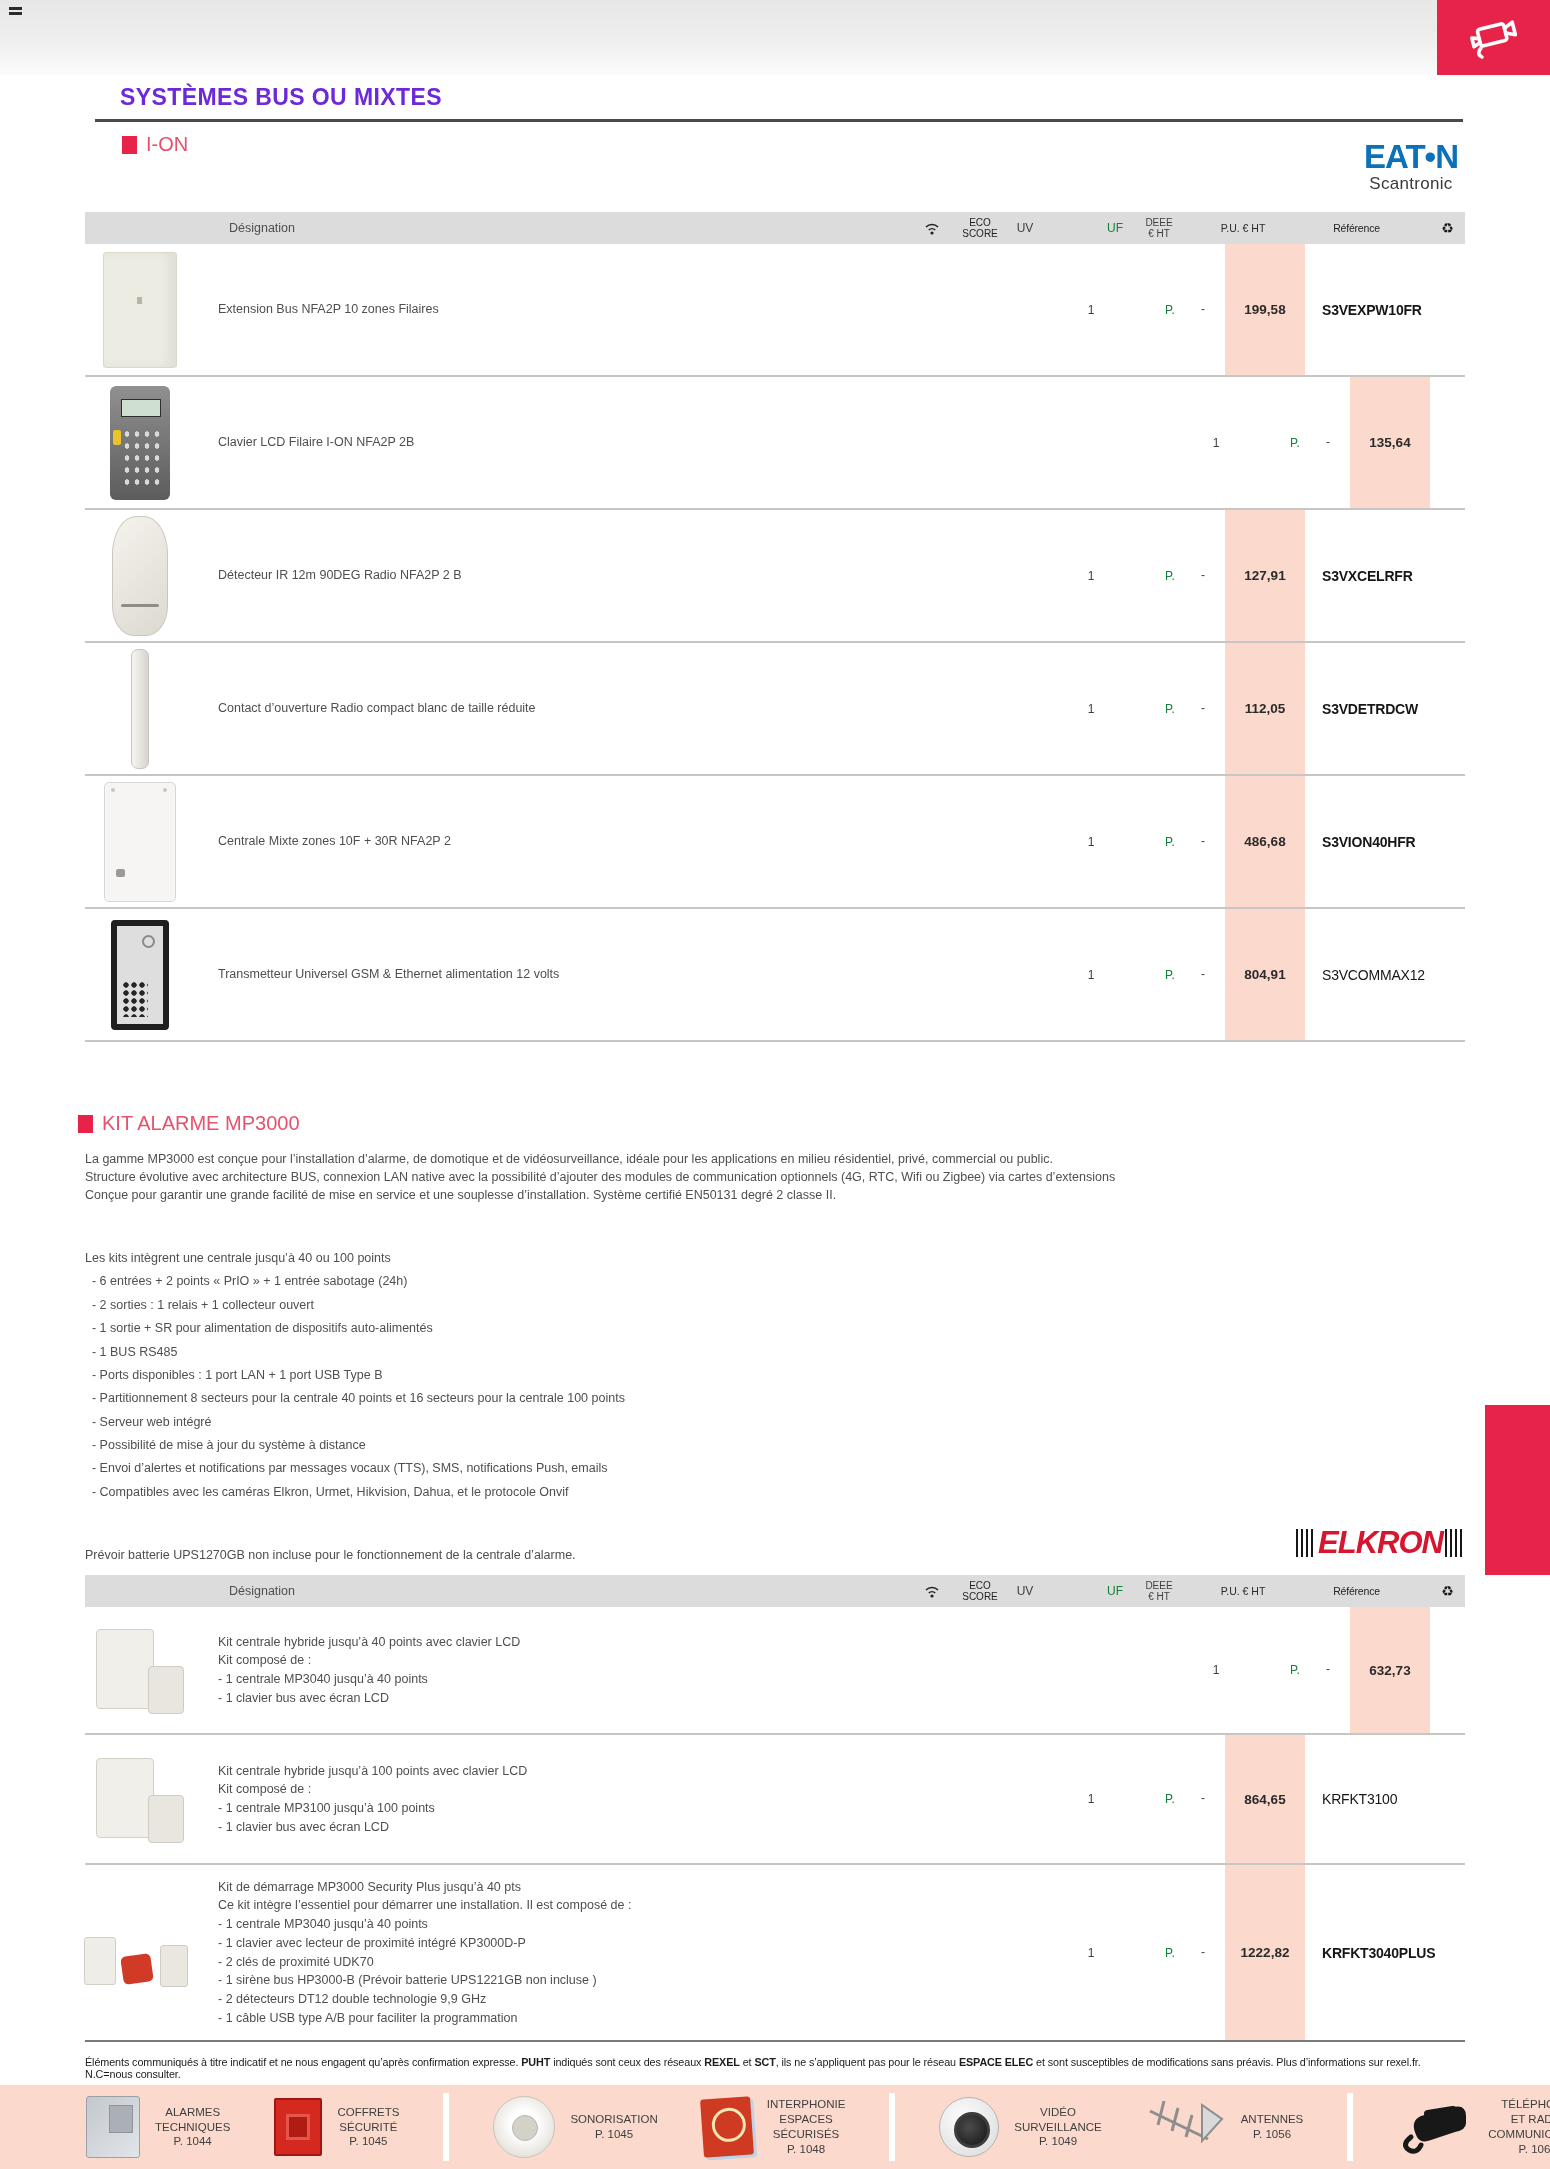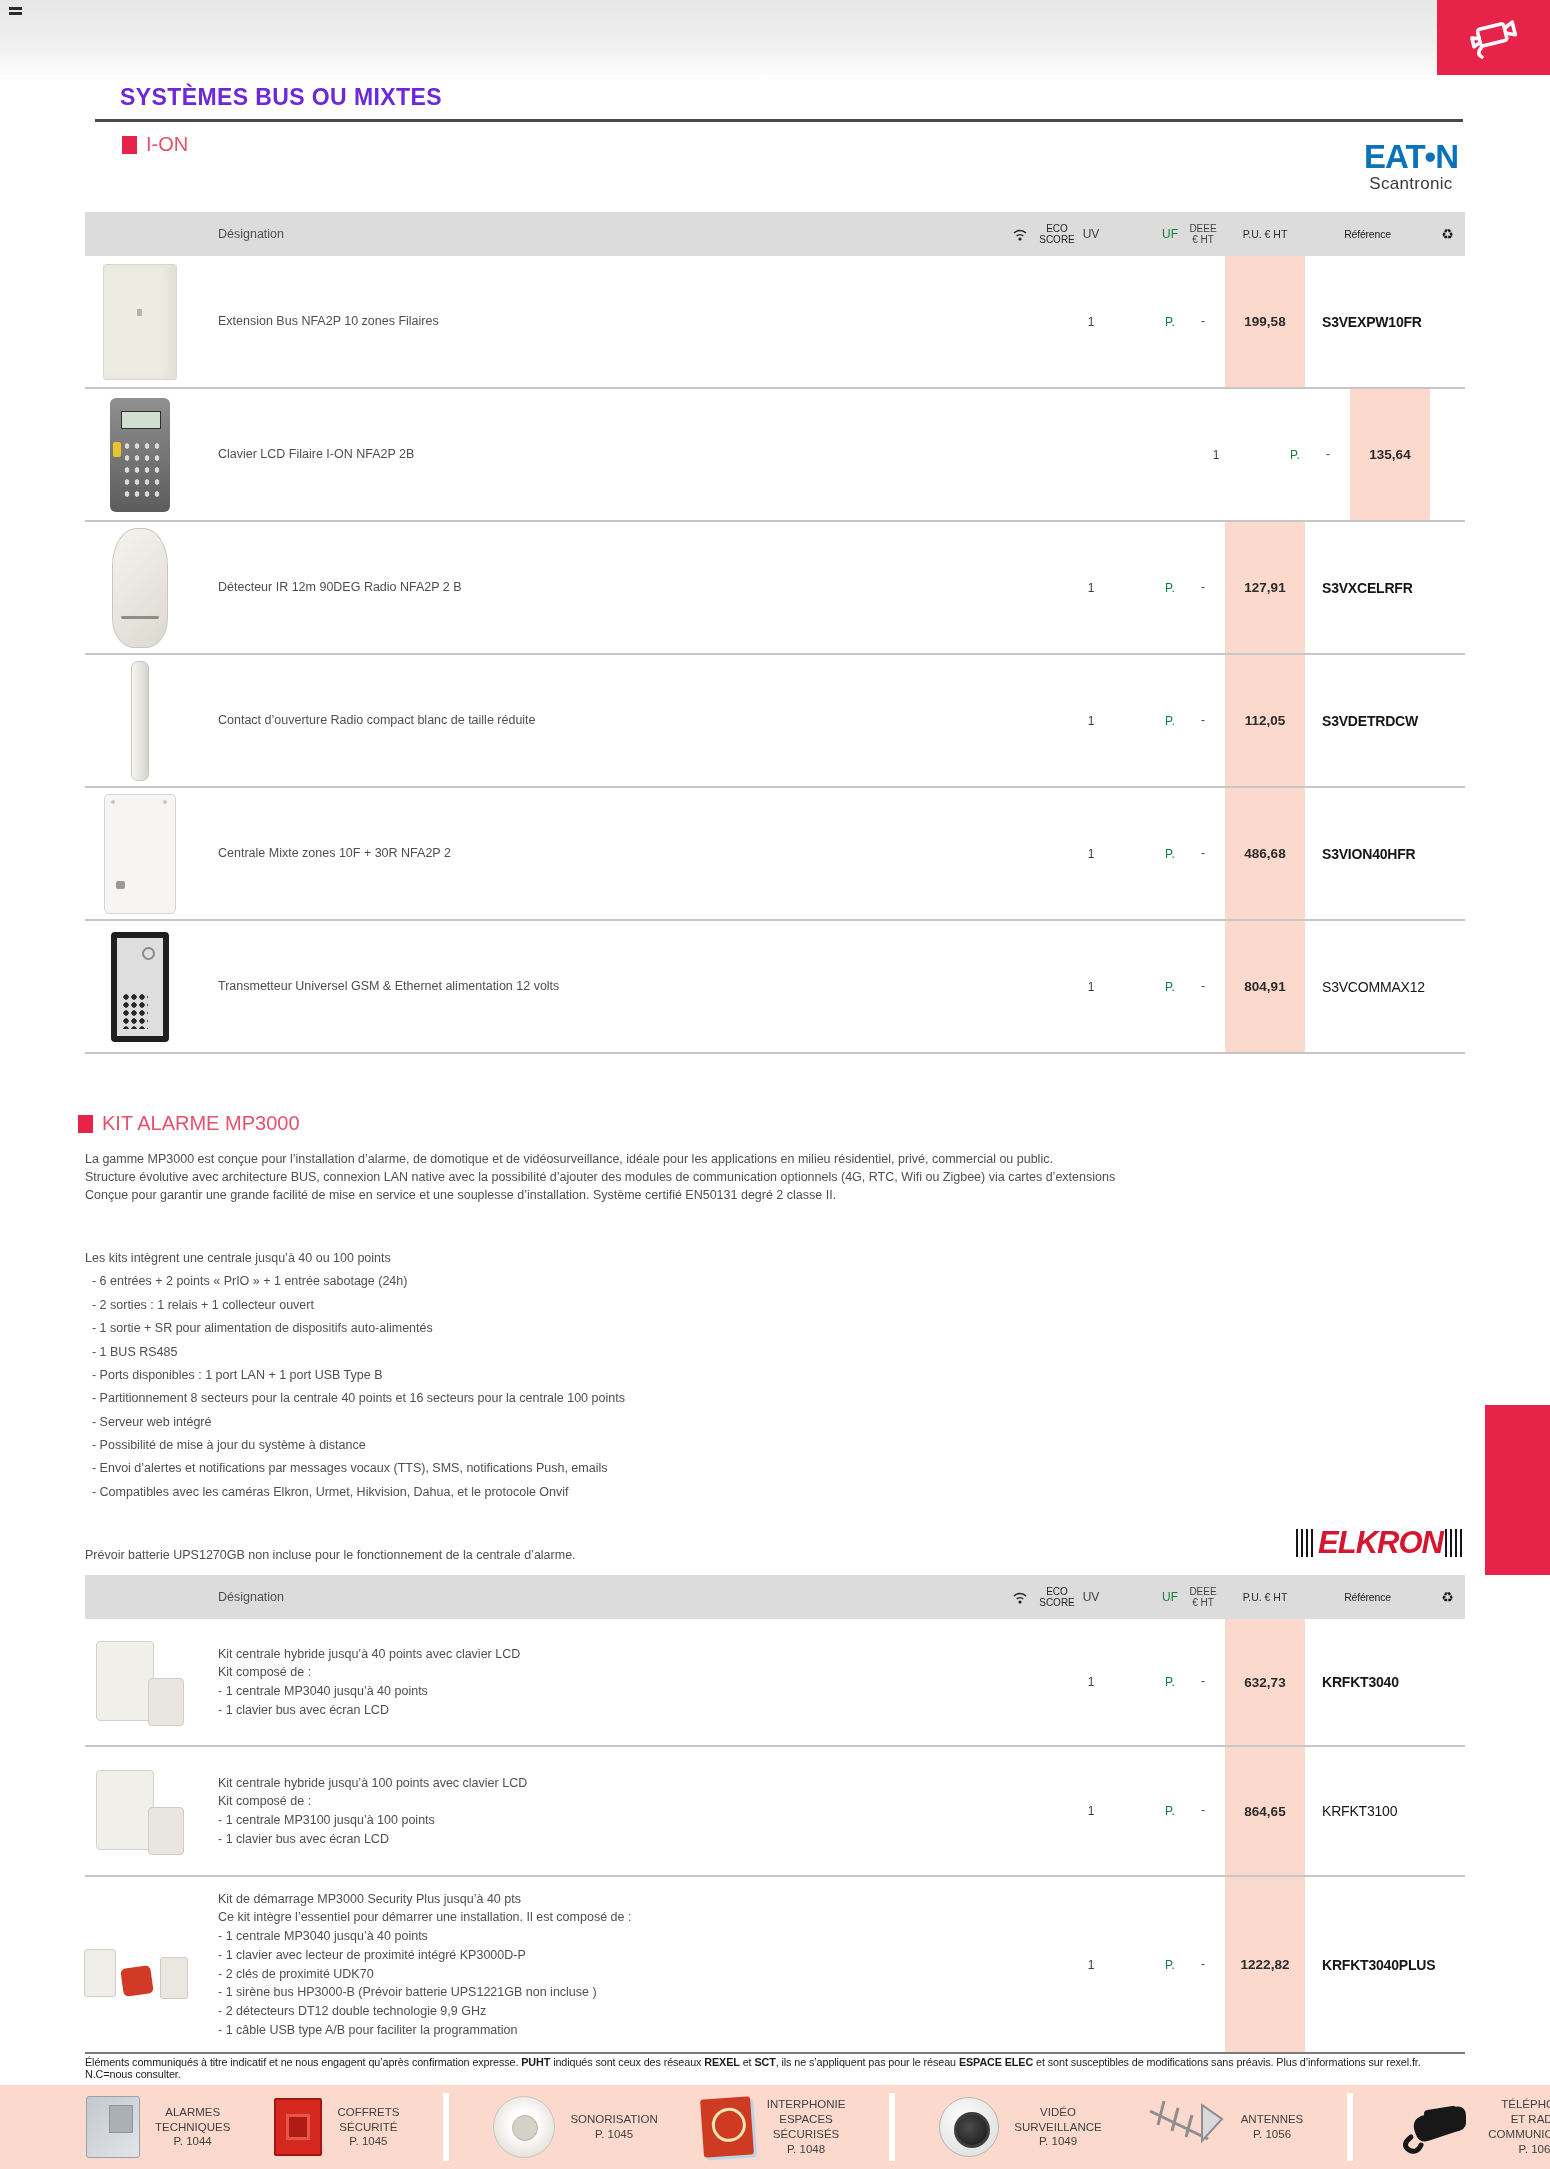--- a/index.html
+++ b/index.html
@@ -29,21 +29,21 @@
   .eaton-sub{font-size:17px;color:#3a3a3a;margin-top:2px;letter-spacing:.3px;}
   .elkron{position:absolute;top:1527px;left:1283px;width:182px;display:flex;align-items:center;justify-content:flex-end;}
   .elkron-stripes{width:20px;height:28px;flex:0 0 auto;
       background:repeating-linear-gradient(90deg,#161616 0 2px,transparent 2px 5px);}
   .elkron-name{font-size:31px;font-weight:bold;font-style:italic;color:#d6152e;letter-spacing:-1px;
                line-height:1;padding:0 2px;}
 
   
   .cat-table{position:absolute;left:85px;width:1380px;}
   .t1{top:212px;} .t2{top:1575px;}
-  .thead{display:flex;align-items:center;height:44px;background:#dcdcdc;font-size:10.5px;color:#222;}
+  .thead{display:flex;align-items:center;height:32px;background:#dcdcdc;font-size:10.5px;color:#222;gap:11px;}
   .row{display:flex;align-items:flex-end;border-bottom:2px solid #c6c6c6;}
   .r133{height:131px;} .k1{height:126px;} .k2{height:128px;} .k3{height:175px;}
   .row-last{border-bottom:2px solid #7a7a7a;}
   .c{display:flex;align-items:center;justify-content:center;height:100%;box-sizing:border-box;}
   .c-img{width:110px;flex:0 0 auto;}
   .c-desig{flex:1;justify-content:flex-start;text-align:left;padding-left:23px;padding-right:30px;
            font-size:12.5px;color:#4f4f4f;line-height:1.5;}
   .c-wifi{width:36px;flex:0 0 auto;}
   .c-eco{width:38px;flex:0 0 auto;text-align:center;line-height:1.1;font-size:10px;}
   .c-uv{width:30px;flex:0 0 auto;font-size:12px;color:#3f3f3f;}
@@ -348,21 +348,20 @@
 Kit composé de :
 - 1 centrale MP3040 jusqu’à 40 points
 - 1 clavier bus avec écran LCD</div>
       <div class="c c-wifi"></div>
       <div class="c c-eco"></div>
       <div class="c c-uv">1</div>
       <div class="c c-uf">P.</div>
       <div class="c c-deee">-</div>
       <div class="c c-gap"></div>
       <div class="c c-pu">632,73</div>
-      <div class="c c-ref bold">KRFKT3040</div>
       <div class="c c-rec"></div>
     </div>
 
     <div class="row k2">
       <div class="c c-img">
           <div class="pimg pimg-kit"></div>
         </div>
       <div class="c c-desig ml">Kit centrale hybride jusqu’à 100 points avec clavier LCD
 Kit composé de :
 - 1 centrale MP3100 jusqu’à 100 points

